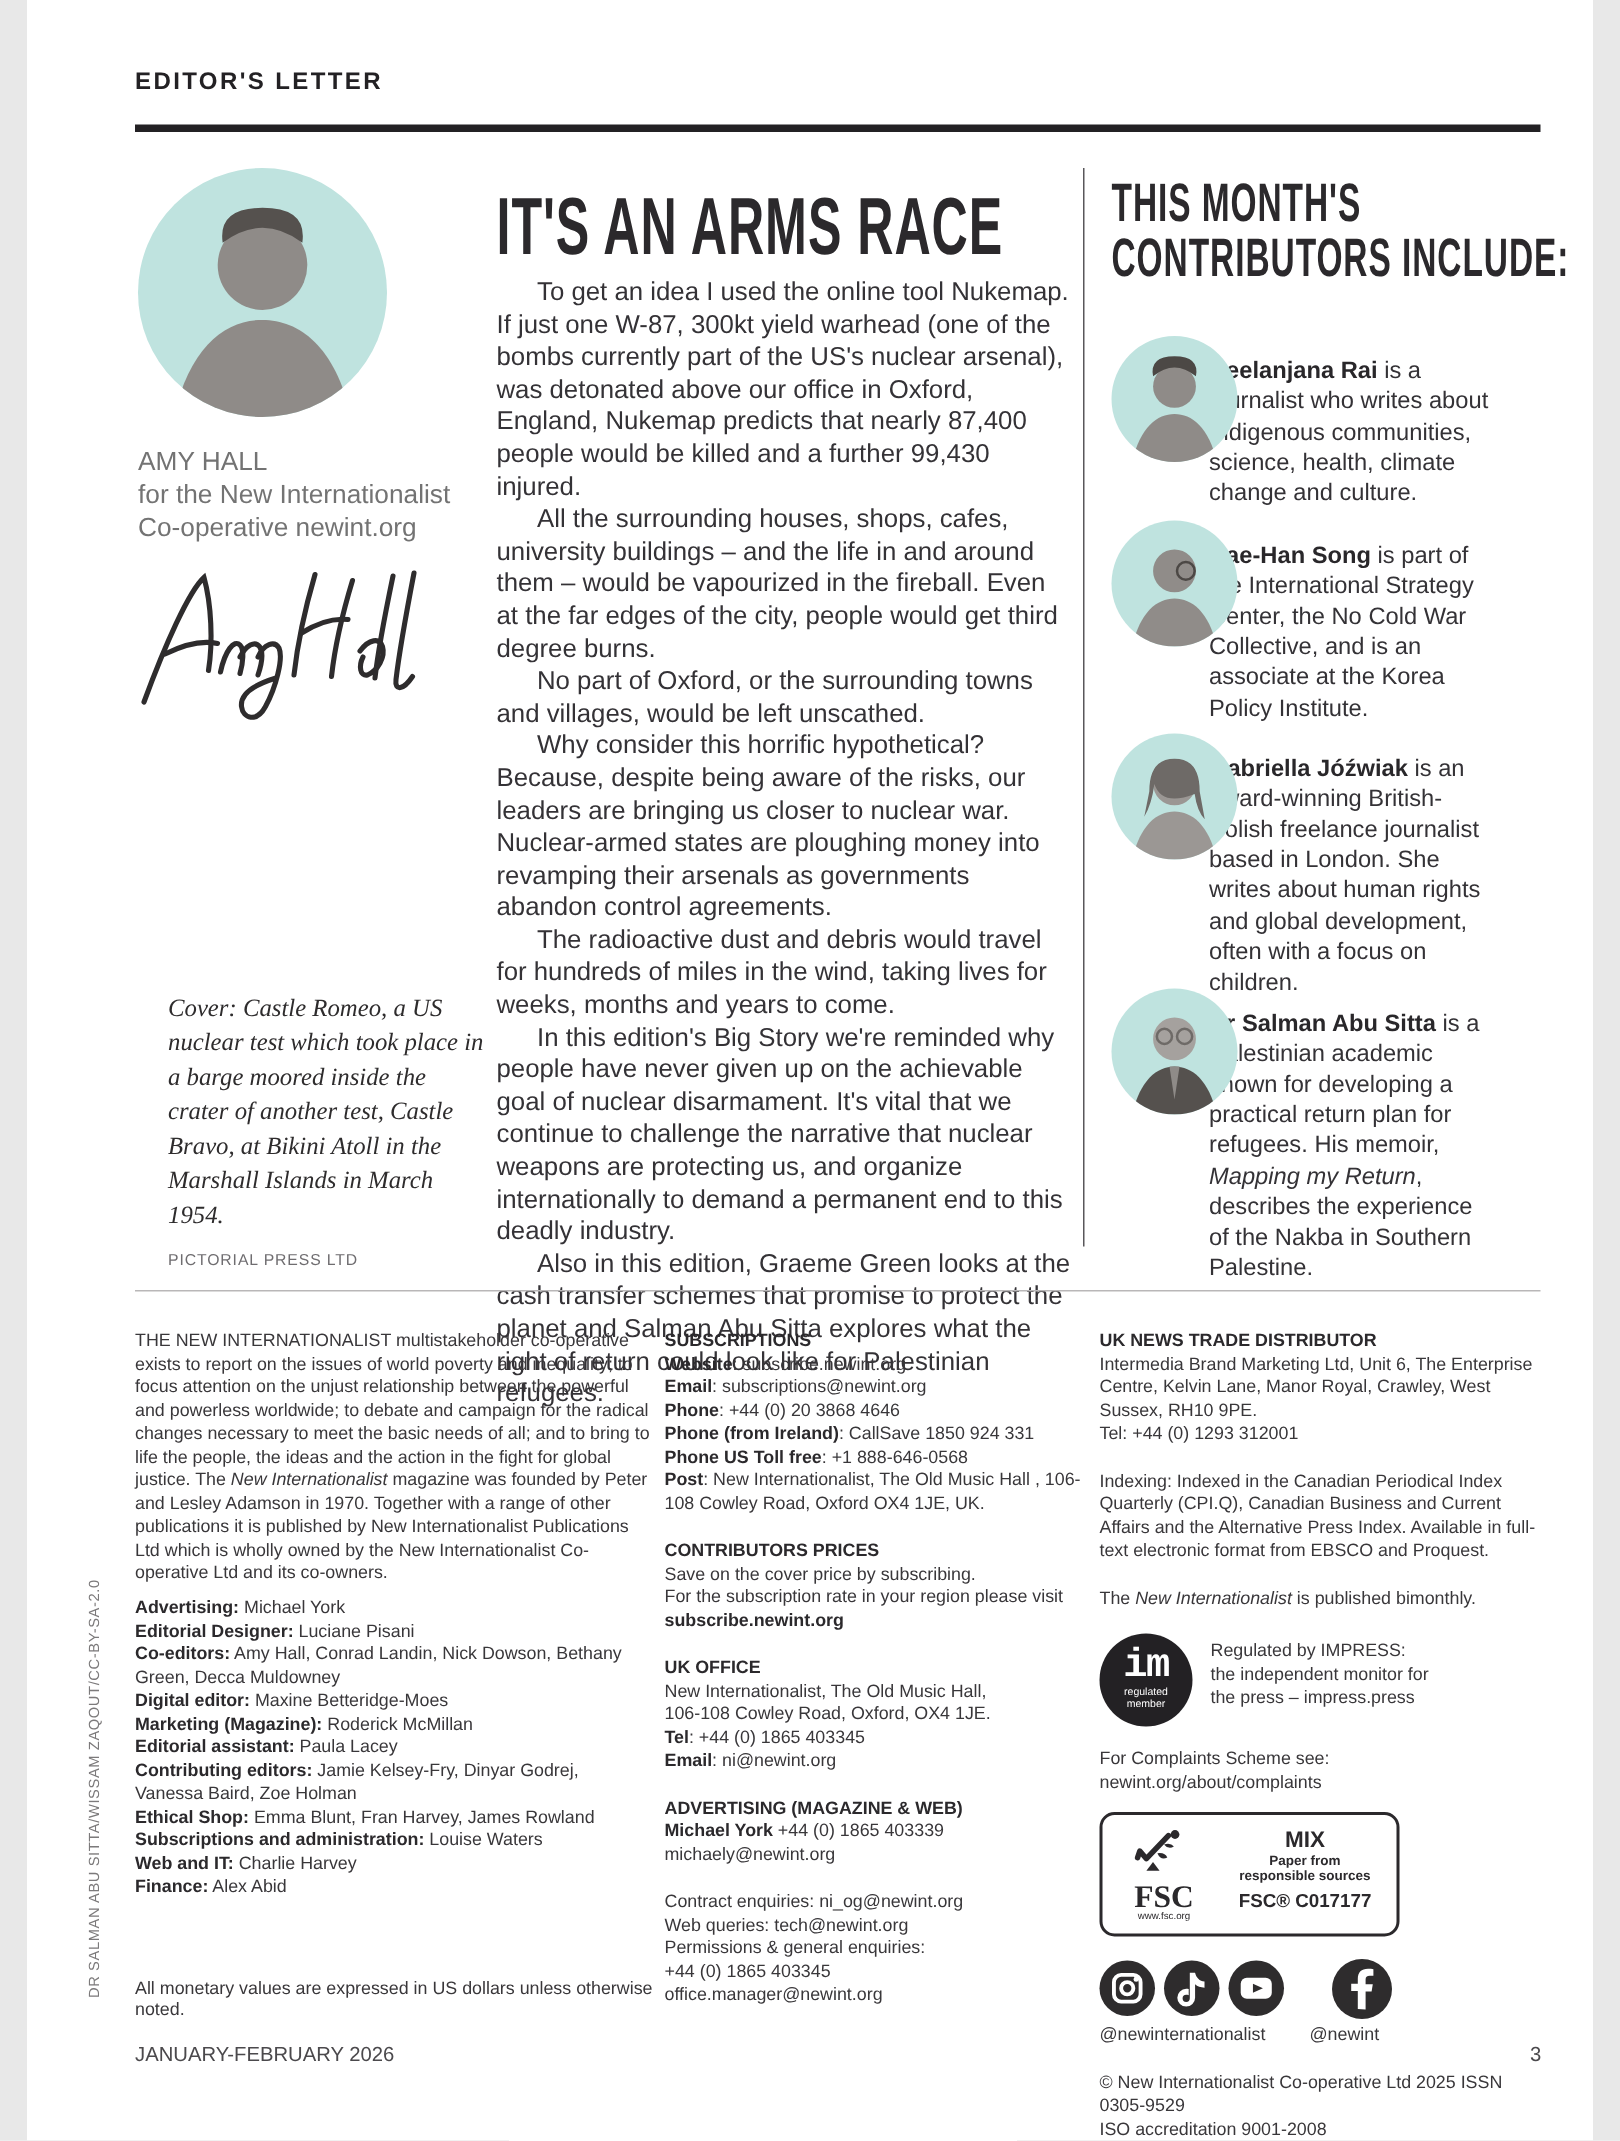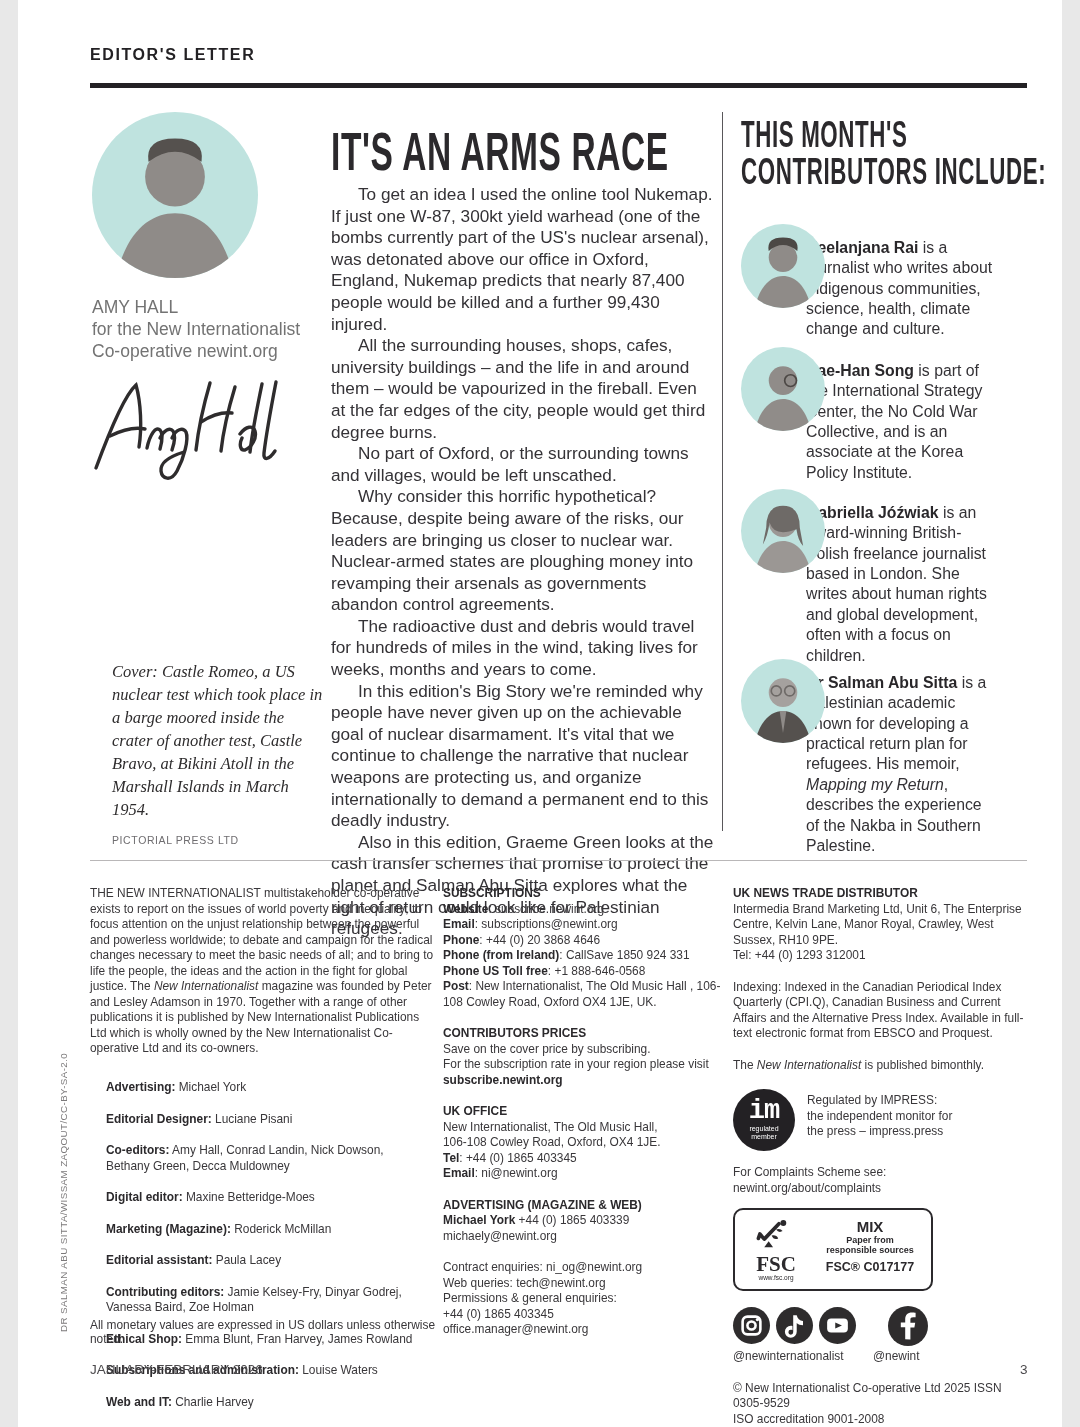--- a/index.html
+++ b/index.html
@@ -38,21 +38,21 @@
   .contrib .bio{margin-left:65px;width:192px;font-size:15.8px;line-height:20.4px;color:#343236;}
   .contrib .bio b{color:#29272a;}
 
   .h-rule{position:absolute;left:72px;top:860px;width:937px;height:1px;background:#b9b7b8;}
 
   
   .fcol{font-size:11.9px;line-height:15.5px;color:#39373a;}
   .fcol b{color:#2b292c;}
   .fcol1{position:absolute;left:72px;top:886px;width:344px;}
   .staff{position:absolute;left:72px;top:1064px;width:344px;}
-  .staff div{margin:16px;}
+  .staff div{margin:0;}
   .monetary{position:absolute;left:72px;top:1318px;width:360px;font-size:11.9px;color:#39373a;}
   .fcol2{position:absolute;left:425px;top:886px;width:288px;}
   .fcol3{position:absolute;left:715px;top:886px;width:298px;}
   .fblock{margin-bottom:16px;}
 
   
   .impress-row{display:flex;align-items:flex-start;gap:12px;margin-top:4px;margin-bottom:14px;}
   .impress-circle{flex:0 0 auto;width:62px;height:62px;border-radius:50%;background:#232124;color:#fff;text-align:center;}
   .impress-circle .im{font-size:27px;font-weight:700;line-height:27px;margin-top:9px;letter-spacing:-1px;font-family:Liberation Mono, monospace;}
   .impress-circle .reg{font-size:7px;line-height:8px;}

